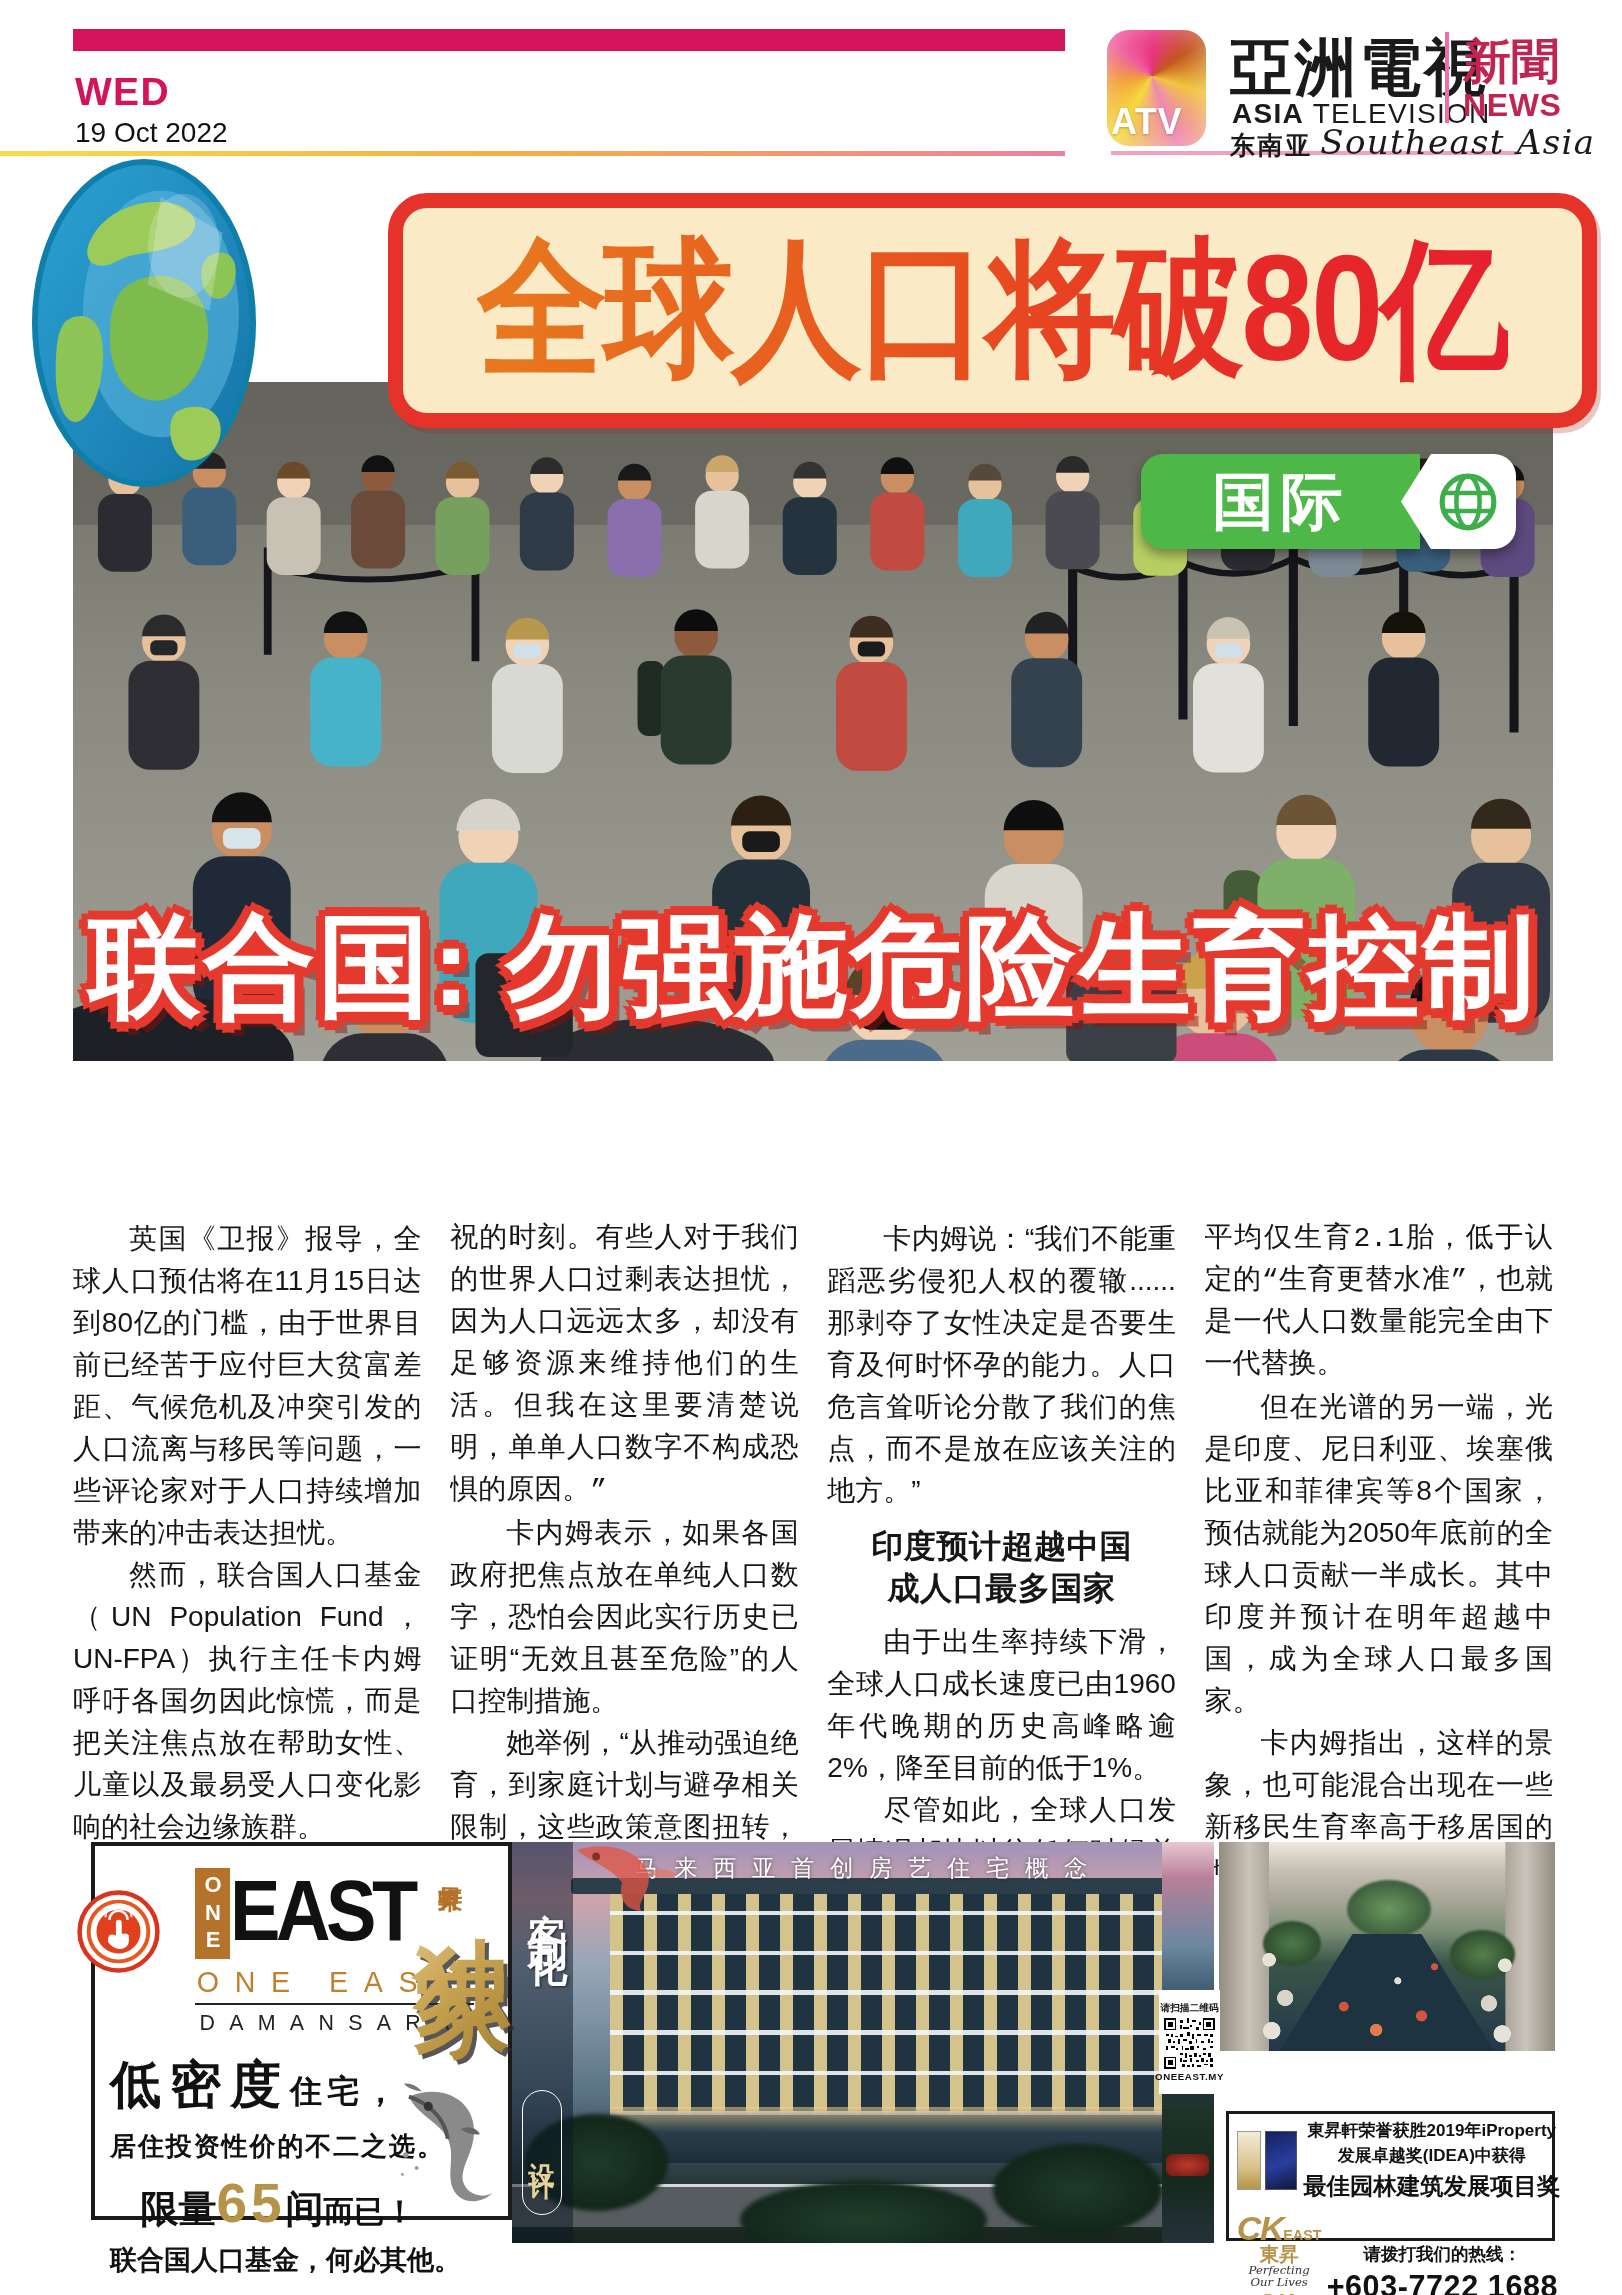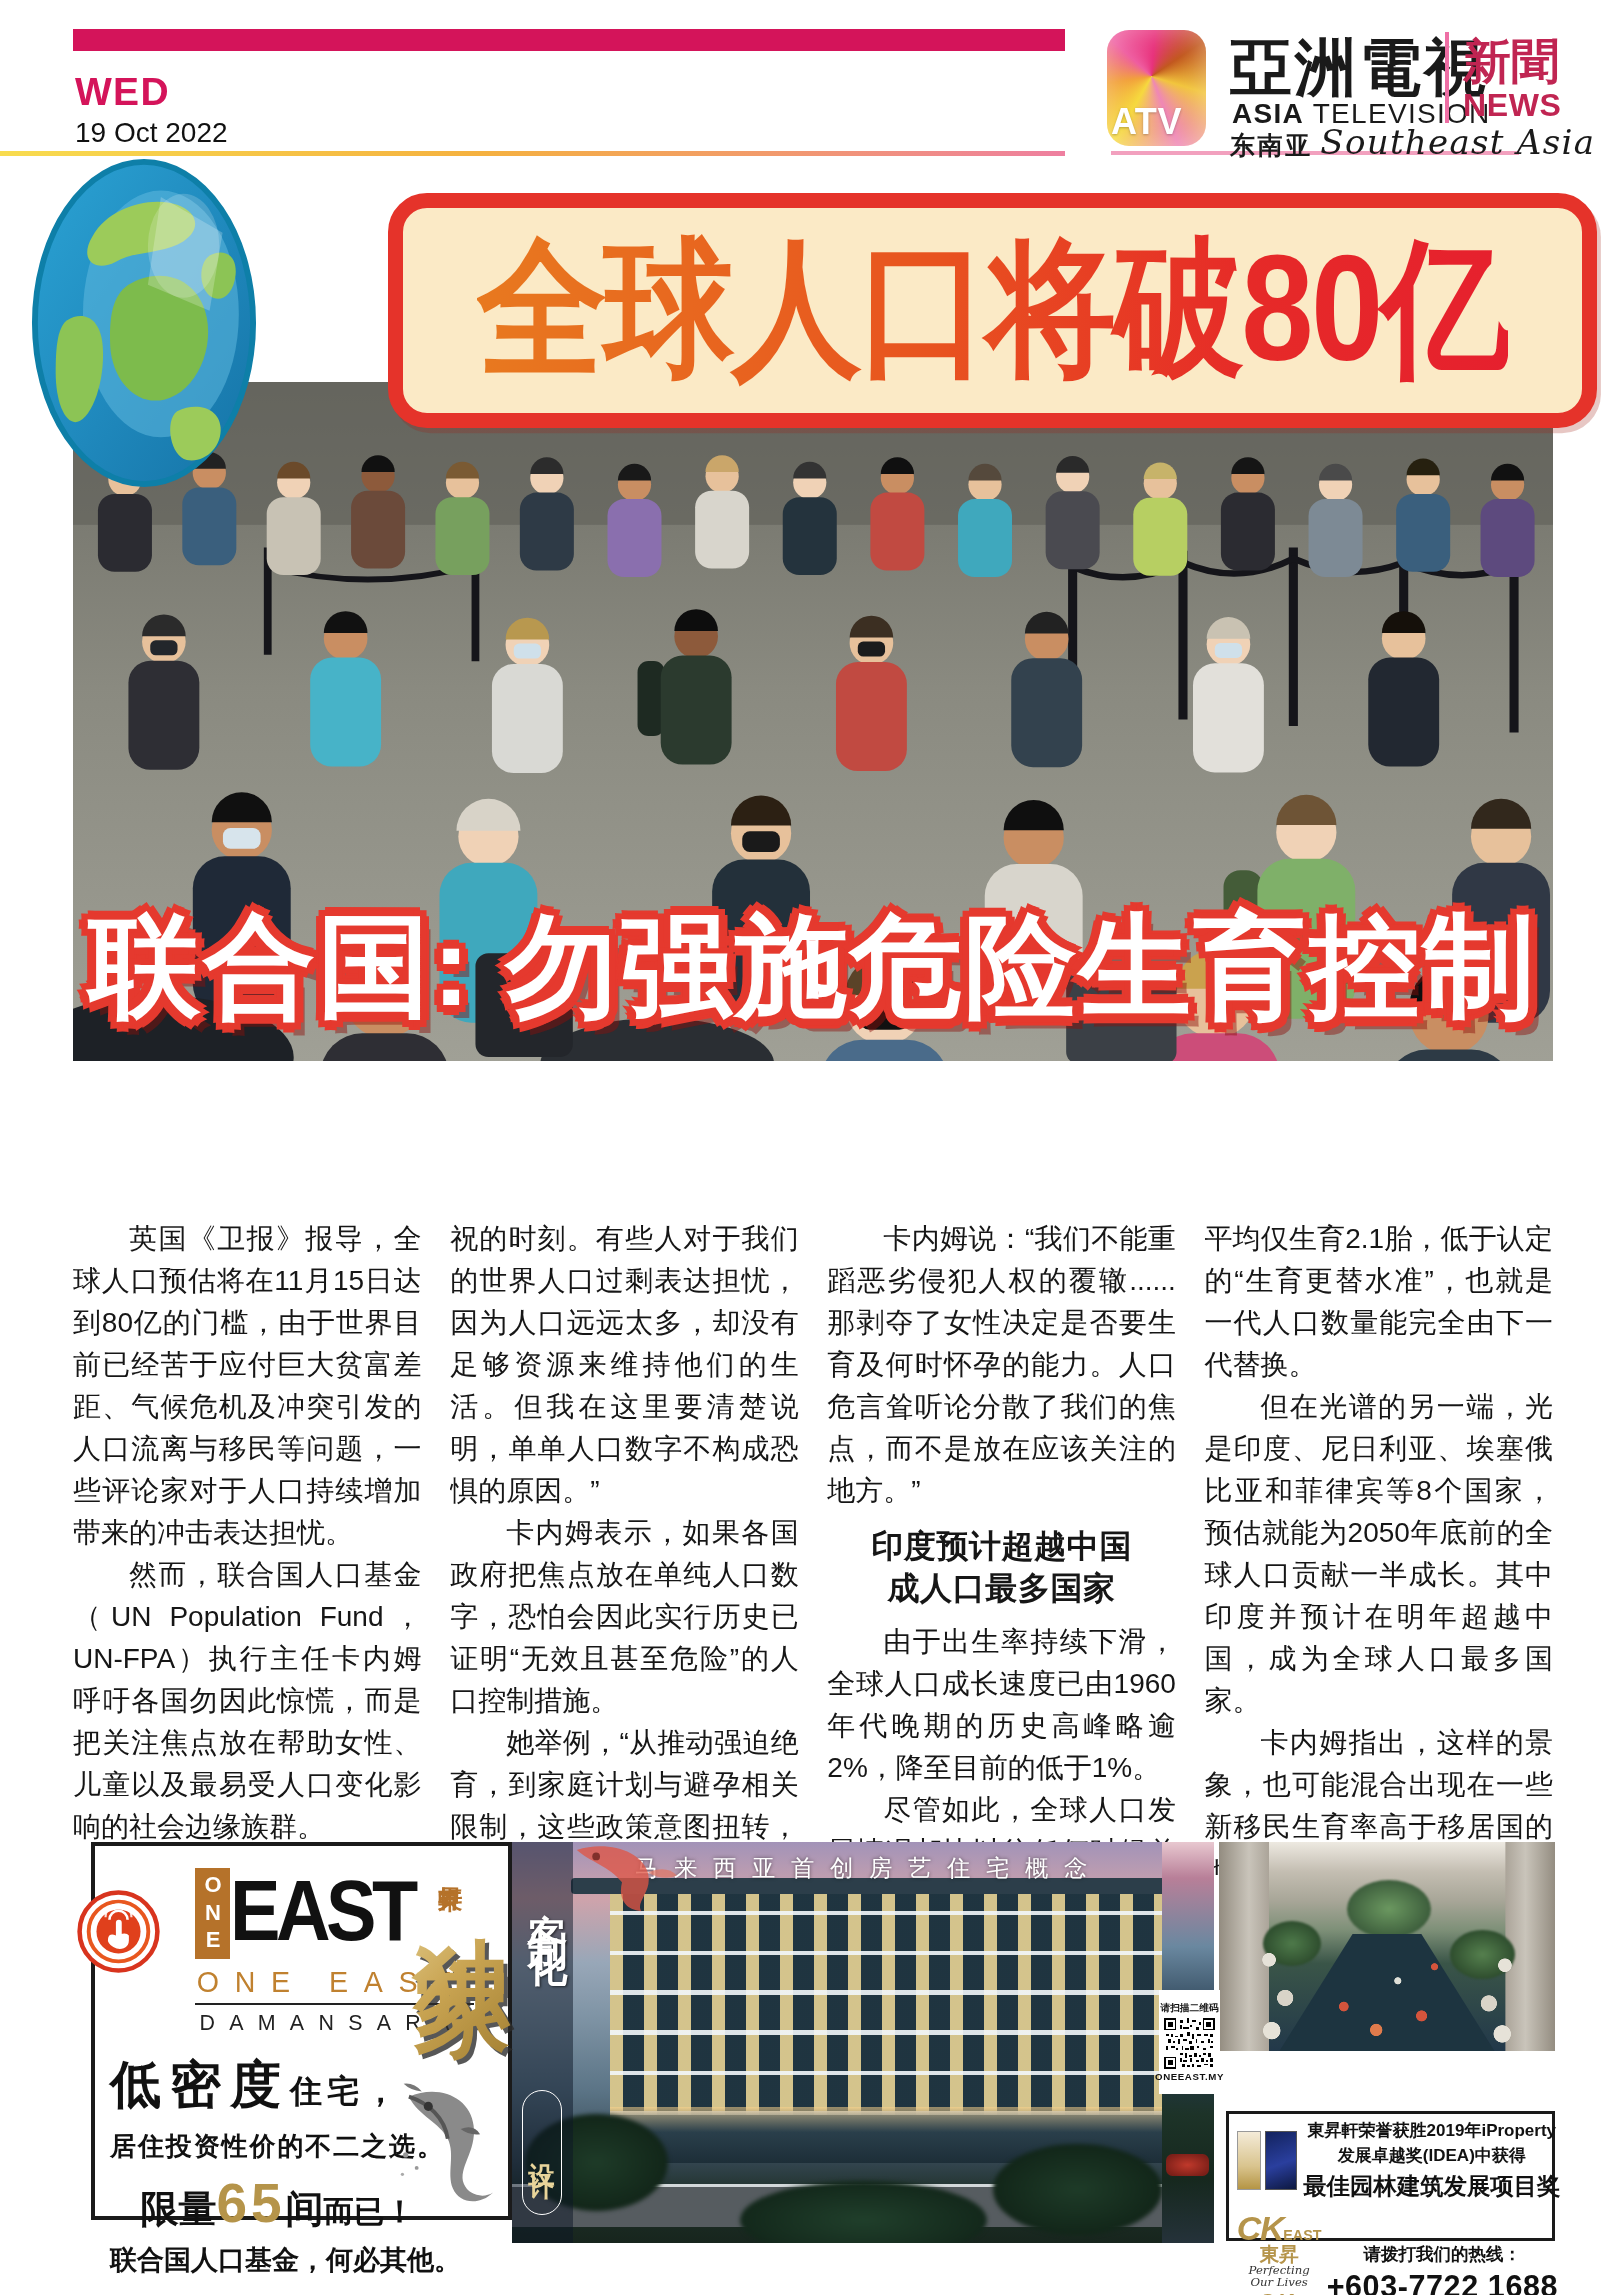--- a/index.html
+++ b/index.html
@@ -71,21 +71,21 @@
   .lead{left:73px;top:1060px;width:1480px;height:138px;box-sizing:border-box;z-index:4;
     background:linear-gradient(90deg,#E8702D 0%,#E6482F 55%,#E3173B 100%);
     padding:19.5px 30px;display:flex;align-items:flex-start;}
   .lead p{margin:0;font-size:37px;line-height:1.52;color:#fff;font-weight:500;
     text-shadow:1.3px 1.9px 1.9px rgba(120,30,10,.35);}
 
   
   .columns{left:73px;top:1218px;width:1480px;height:657px;display:flex;gap:28.6px;}
   .col{flex:1 1 0;font-size:28px;line-height:42px;text-align:justify;color:#161616;overflow:hidden;}
   .col p{margin:0;text-indent:2em;}
-  .col p.cont{text-indent:0;}
+  .col p.cont{text-indent:0;font-family:Liberation Mono, monospace;}
   .col-subhead{font-weight:900;text-align:center;font-size:32px;line-height:1.3;margin:14.3px 0 11.7px 0;
     text-indent:0 !important;letter-spacing:0.6px;}
   .col-subhead div{text-indent:0;}
 
   
   .ad-leftbox{left:91px;top:1842px;width:421px;height:378px;background:#fff;
     border:4.5px solid #1a1a1a;box-sizing:border-box;z-index:2;}
   .touch-icon{left:77px;top:1890px;width:83px;height:83px;z-index:3;}
   .oe-logo-row{left:195px;top:1868px;height:91px;display:flex;align-items:stretch;z-index:3;}
   .oe-one{width:35px;background:#B5722A;color:#fff;font-size:22px;font-weight:900;
@@ -464,20 +464,33 @@
       <path d="M275,150 C298,138 318,150 315,180 C312,210 292,225 275,212 C258,198 258,162 275,150 Z" fill="#8CC455"></path>
       <path d="M200,60 l95,55 -20,120 -95,-40 Z" fill="#FFFFFF" opacity=".22"></path>
       <ellipse cx="235" cy="135" rx="55" ry="80" fill="#FFFFFF" opacity=".18"></ellipse>
     </svg>
   </div>
 
   <div class="abs banner">
     <div class="banner-text grad-orange-red">全球人口将破80亿</div>
   </div>
 
+  <div class="abs badge">
+    <div class="abs badge-green">
+      <span class="badge-label">国际</span>
+    </div>
+    <div class="abs badge-white">
+      <svg class="badge-globe" width="62" height="62" viewBox="0 0 96 96">
+        <circle cx="48" cy="48" r="40" fill="none" stroke="#3DAE49" stroke-width="8"></circle>
+        <ellipse cx="48" cy="48" rx="18" ry="40" fill="none" stroke="#3DAE49" stroke-width="7"></ellipse>
+        <line x1="10" y1="34" x2="86" y2="34" stroke="#3DAE49" stroke-width="7"></line>
+        <line x1="10" y1="62" x2="86" y2="62" stroke="#3DAE49" stroke-width="7"></line>
+      </svg>
+    </div>
+  </div>
 
   <div class="abs headline2">联合国: 勿强施危险生育控制</div>
 
 
   <div class="abs columns">
     <div class="col">
       <p>英国《卫报》报导，全球人口预估将在11月15日达到80亿的门槛，由于世界目前已经苦于应付巨大贫富差距、气候危机及冲突引发的人口流离与移民等问题，一些评论家对于人口持续增加带来的冲击表达担忧。</p>
       <p>然而，联合国人口基金（UN Population Fund，UN-FPA）执行主任卡内姆呼吁各国勿因此惊慌，而是把关注焦点放在帮助女性、儿童以及最易受人口变化影响的社会边缘族群。</p>
       <p>她说：“我理解这（人口破80亿）可能不是所有人都庆</p>
     </div>

